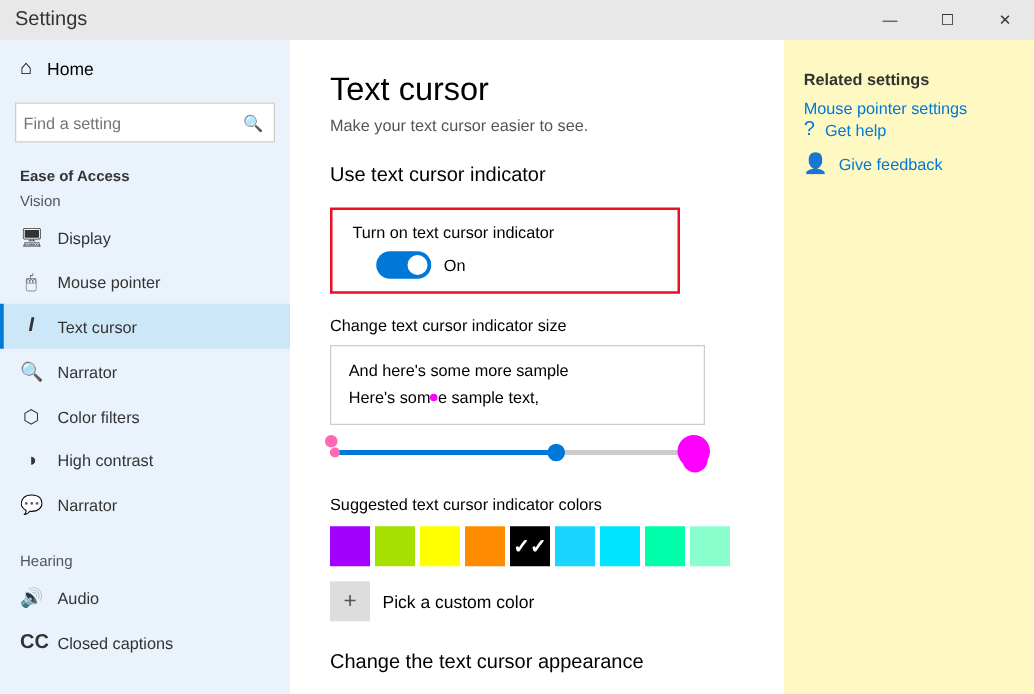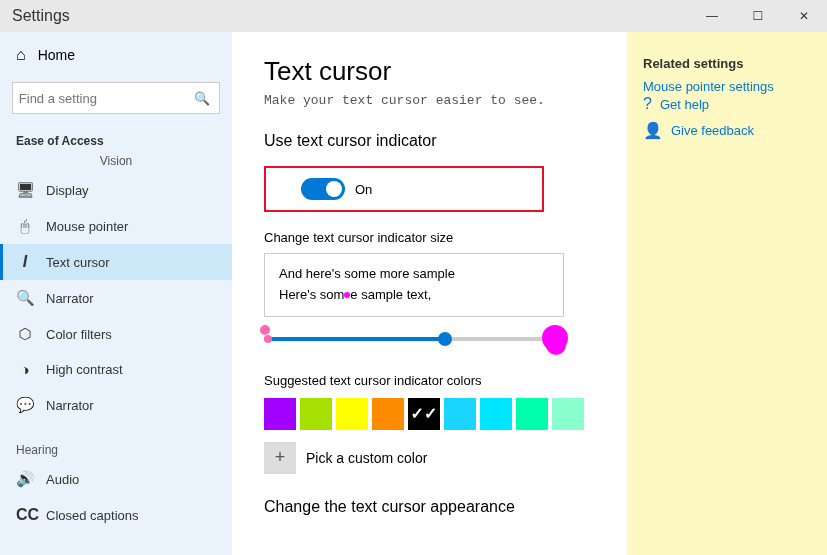--- a/index.html
+++ b/index.html
@@ -75,21 +75,21 @@
 
     
     .main-content {
       flex: 1;
       background: #fff;
       padding: 24px 32px;
       overflow-y: auto;
       position: relative;
     }
     .page-title { font-size: 26px; font-weight: 300; margin-bottom: 6px; }
-    .page-subtitle { font-size: 13px; color: #555; margin-bottom: 24px; font-family: Liberation Mono, monospace; }
+    .page-subtitle { font-size: 13px; color: #555; margin-bottom: 24px; }
 
     .section-title { font-size: 16px; font-weight: 400; margin-bottom: 16px; }
 
     
     .toggle-box {
       border: 2px solid #e81123;
       padding: 10px 16px;
       display: inline-block;
       margin-bottom: 18px;
       min-width: 280px;
@@ -222,21 +222,21 @@
       <span class="sidebar-home-icon">⌂</span>
       <span>Home</span>
     </div>
 
     <div class="search-box">
       <input type="text" placeholder="Find a setting" style="">
       <span class="search-icon">🔍</span>
     </div>
 
     <div class="sidebar-section-label">Ease of Access</div>
-    <div class="sidebar-section-label" style="font-weight:400; font-size:12px; color:#555; padding-top:2px;text-align:center;">Vision</div>
+    <div class="sidebar-section-label" style="font-weight:400; font-size:12px; color:#555; padding-top:2px;">Vision</div>
 
     <div class="sidebar-item">
       <span class="sidebar-item-icon">🖥</span>
       <span>Display</span>
     </div>
     <div class="sidebar-item">
       <span class="sidebar-item-icon">🖱</span>
       <span>Mouse pointer</span>
     </div>
     <div class="sidebar-item active">
@@ -271,20 +271,21 @@
     </div>
   </div>
 
   <div class="main-content">
     <h1 class="page-title">Text cursor</h1>
     <p class="page-subtitle">Make your text cursor easier to see.</p>
 
     <h2 class="section-title">Use text cursor indicator</h2>
 
     <div class="toggle-box">
+      <div class="toggle-label">Turn on text cursor indicator</div>
       <div class="toggle-row">
         <div class="toggle"></div>
         <span class="toggle-text">On</span>
       </div>
     </div>
 
     <div class="slider-section-label">Change text cursor indicator size</div>
 
     <div class="text-preview-box">
       <div>

